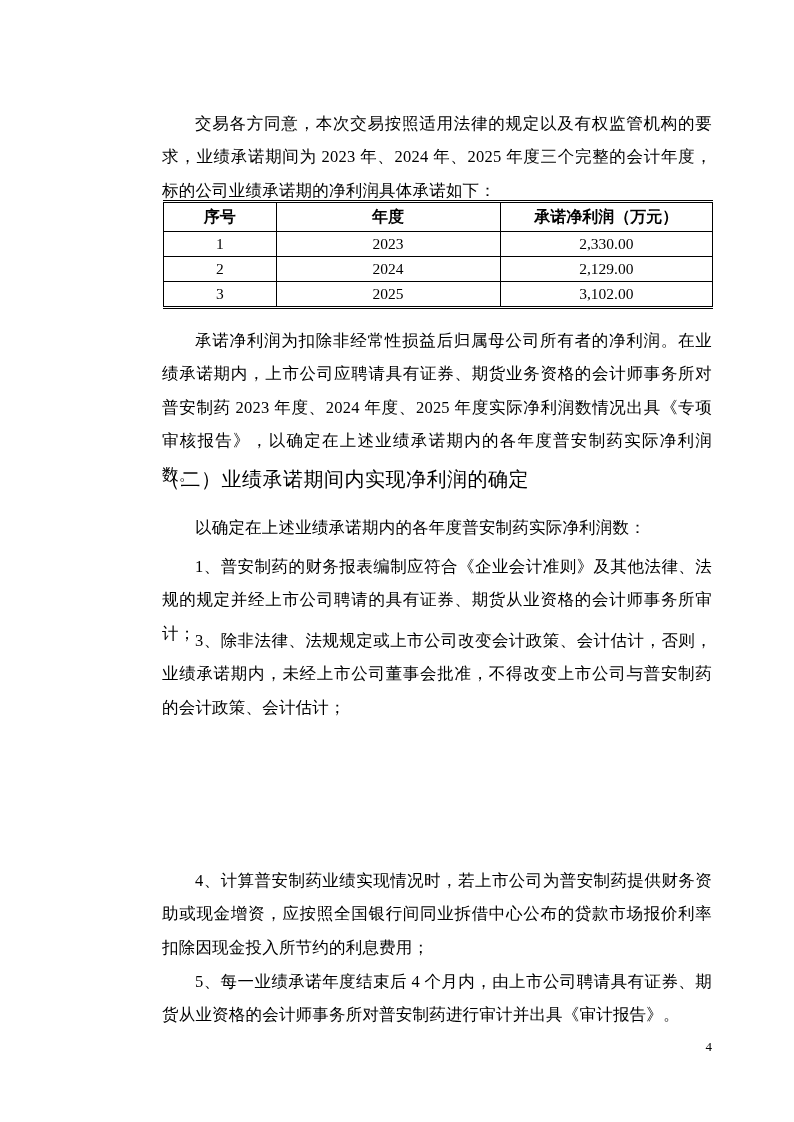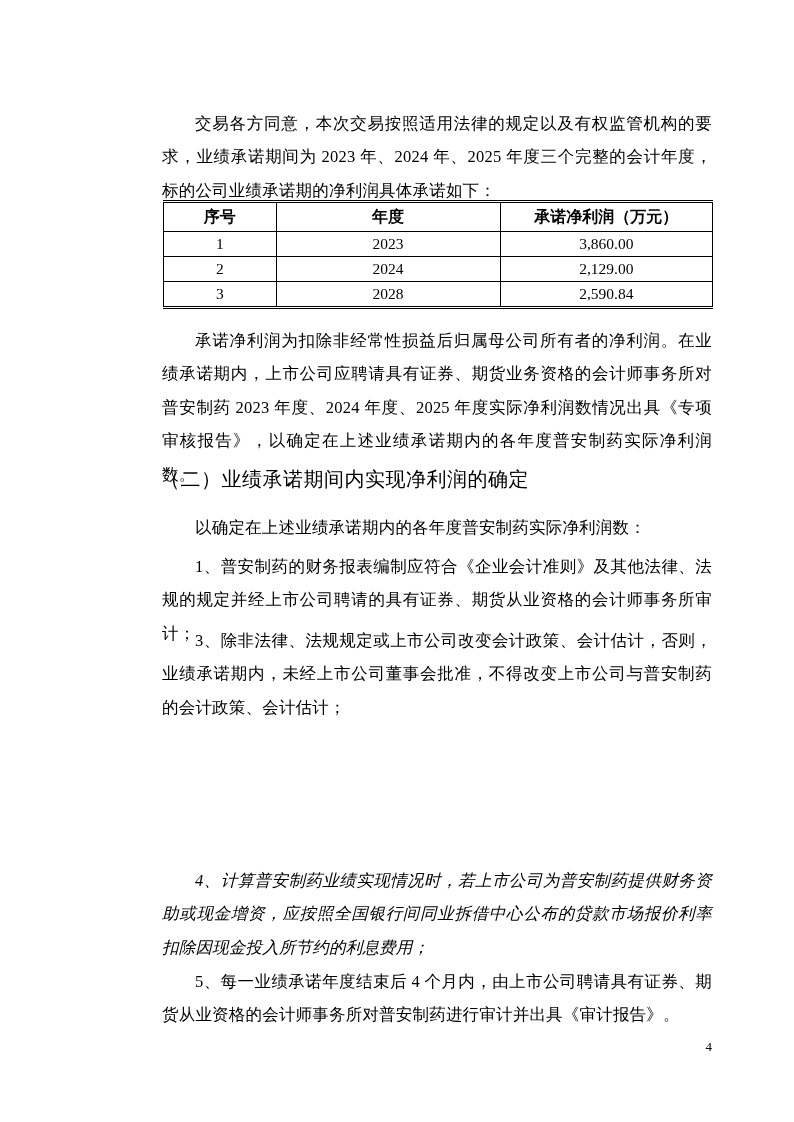--- a/index.html
+++ b/index.html
@@ -100,45 +100,45 @@
       <tr>
         <th>序号</th>
         <th>年度</th>
         <th>承诺净利润（万元）</th>
       </tr>
     </thead>
     <tbody>
       <tr>
         <td>1</td>
         <td>2023</td>
-        <td>3,860.00</td>
+        <td>2,330.00</td>
       </tr>
       <tr>
         <td>2</td>
         <td>2024</td>
         <td>2,129.00</td>
       </tr>
       <tr>
         <td>3</td>
-        <td>2028</td>
-        <td>2,590.84</td>
+        <td>2025</td>
+        <td>3,102.00</td>
       </tr>
     </tbody>
   </table>
 
   <p class="para" style="top: 307px; font-family: Liberation Serif, serif;">承诺净利润为扣除非经常性损益后归属母公司所有者的净利润。在业绩承诺期内，上市公司应聘请具有证券、期货业务资格的会计师事务所对普安制药 2023 年度、2024 年度、2025 年度实际净利润数情况出具《专项审核报告》，以确定在上述业绩承诺期内的各年度普安制药实际净利润数。</p>
 
   <h2 class="section-heading" style="top: 447px;">（二）业绩承诺期间内实现净利润的确定</h2>
 
   <p class="para" style="top: 494px;">以确定在上述业绩承诺期内的各年度普安制药实际净利润数：</p>
 
   <p class="para" style="top: 533px;">1、普安制药的财务报表编制应符合《企业会计准则》及其他法律、法规的规定并经上市公司聘请的具有证券、期货从业资格的会计师事务所审计；</p>
 
   <p class="para" style="top: 607px;">3、除非法律、法规规定或上市公司改变会计政策、会计估计，否则，业绩承诺期内，未经上市公司董事会批准，不得改变上市公司与普安制药的会计政策、会计估计；</p>
 
 
-  <p class="para" style="top: 847px; font-style: italic;">4、计算普安制药业绩实现情况时，若上市公司为普安制药提供财务资助或现金增资，应按照全国银行间同业拆借中心公布的贷款市场报价利率扣除因现金投入所节约的利息费用；</p>
+  <p class="para" style="top: 847px;">4、计算普安制药业绩实现情况时，若上市公司为普安制药提供财务资助或现金增资，应按照全国银行间同业拆借中心公布的贷款市场报价利率扣除因现金投入所节约的利息费用；</p>
 
   <p class="para" style="top: 948px;">5、每一业绩承诺年度结束后 4 个月内，由上市公司聘请具有证券、期货从业资格的会计师事务所对普安制药进行审计并出具《审计报告》。</p>
 
   <div class="page-number">4</div>
 
 </div>
 
 </body></html>

